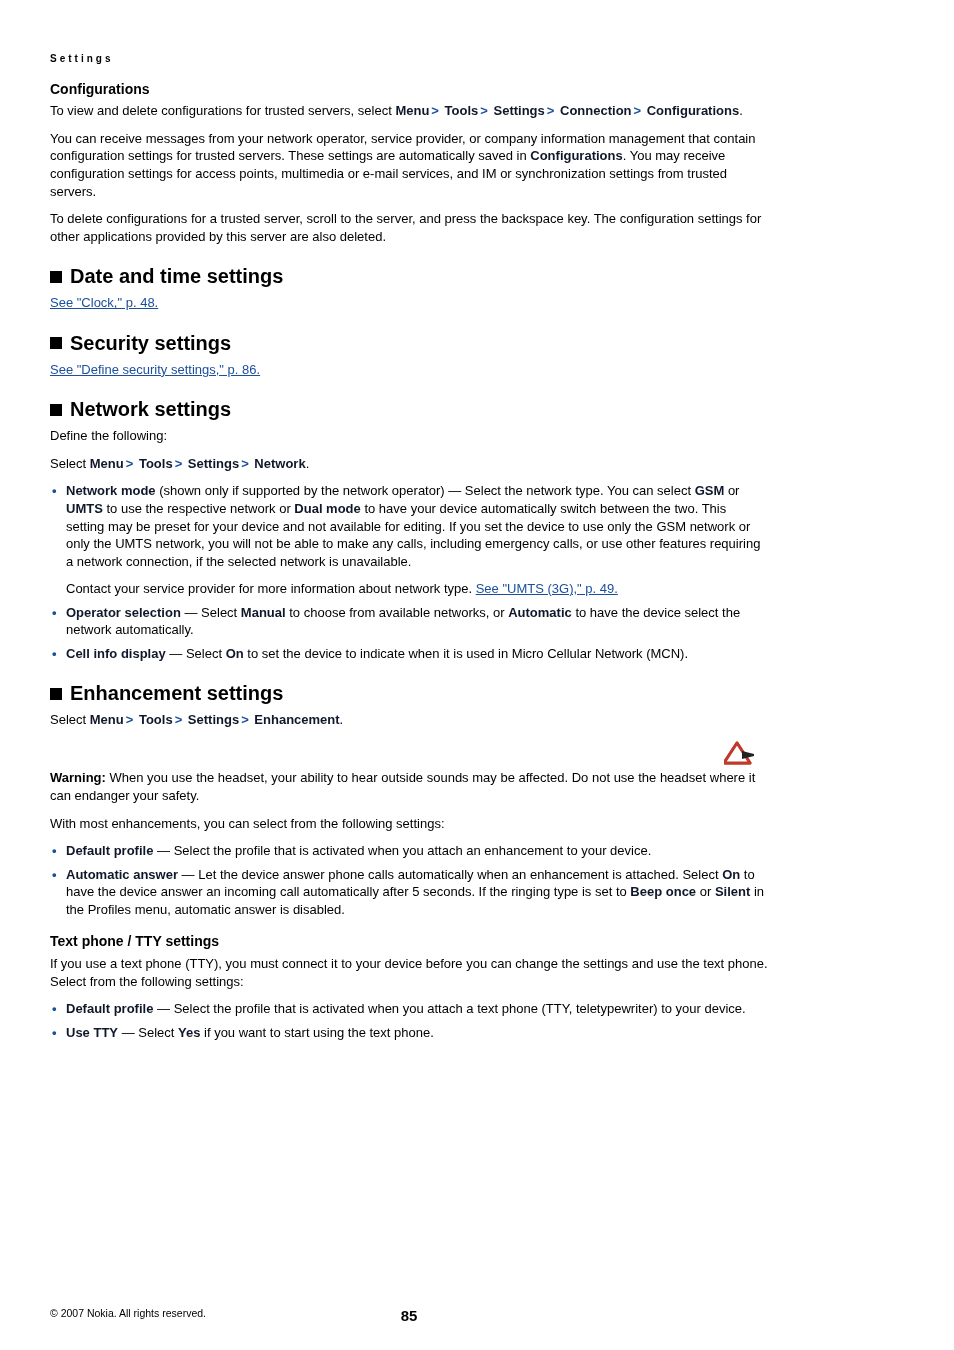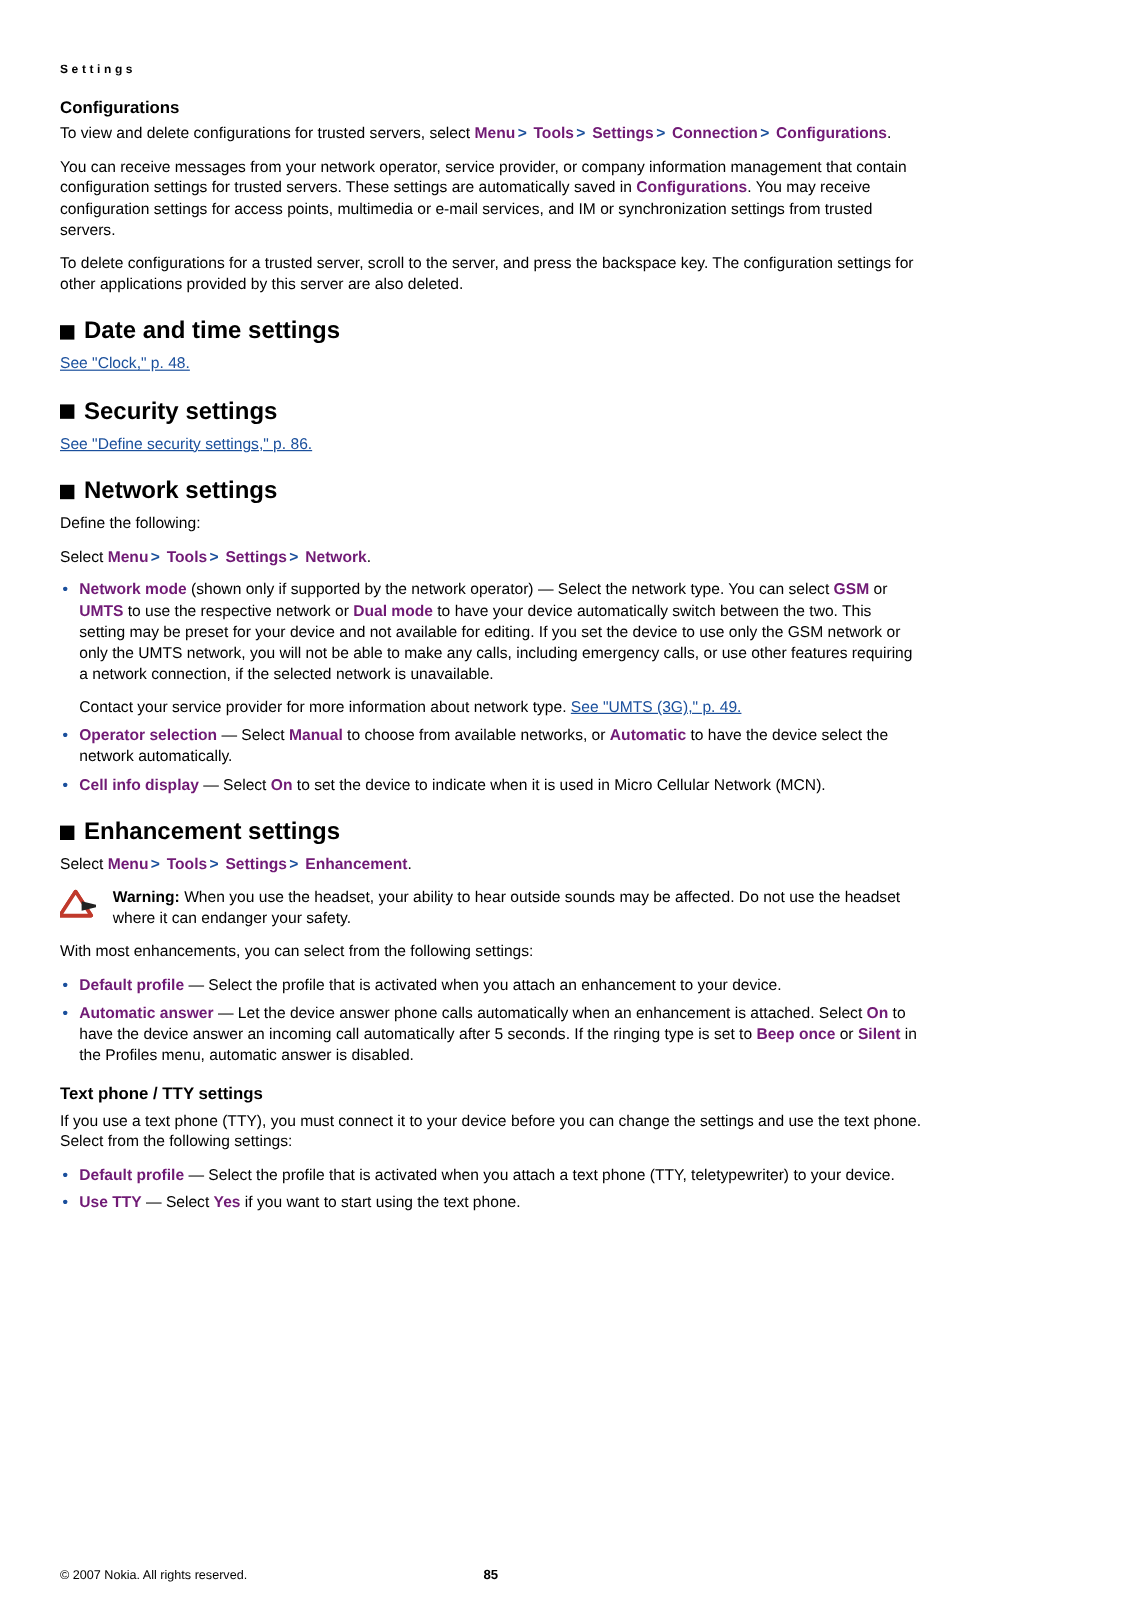--- a/index.html
+++ b/index.html
@@ -41,21 +41,21 @@
     margin-right: 8px;
   }
   .h2-row .h2 {
     font-weight: bold;
     font-size: 20px;
   }
   p {
     margin: 4px 0 10px 0;
   }
   .ui-term {
-    color: #701a75;
+    color: #0f172a;
     font-weight: bold;
   }
   .link {
     color: #1a4f9c;
     text-decoration: underline;
   }
   .gt {
     color: #1a4f9c;
     font-weight: bold;
     padding: 0 2px;
@@ -77,22 +77,23 @@
     top: 0;
     color: #1a4f9c;
     font-weight: bold;
   }
   .sub-p {
     padding-left: 16px;
     margin: 6px 0;
   }
   .warning-row {
     display: flex;
-    align-items: flex-start;
+    align-items: flex-end;
     margin: 6px 0 10px 0;
+    flex-direction: column;
   }
   .warning-icon {
     flex: 0 0 auto;
     margin-right: 14px;
     margin-top: 2px;
   }
   .warning-text {
     flex: 1 1 auto;
   }
   .warning-label {
@@ -104,21 +105,21 @@
     left: 50px;
     right: 50px;
     font-size: 10.5px;
     color: #000;
   }
   .footer .pagenum {
     position: absolute;
     left: 50%;
     transform: translateX(-50%);
     font-weight: bold;
-    font-size: 11px;
+    font-size: 15px;
   }
 </style>
 </head>
 <body>
 
 <div class="page">
   <div class="header-section">Settings</div>
 
   <div class="h3">Configurations</div>
   <p>

